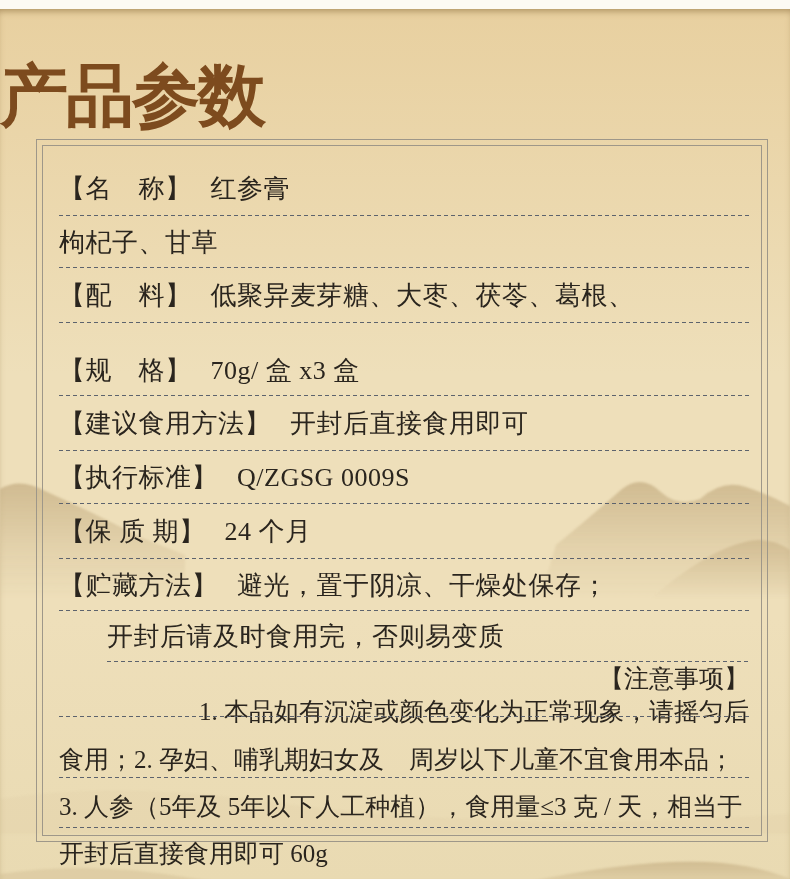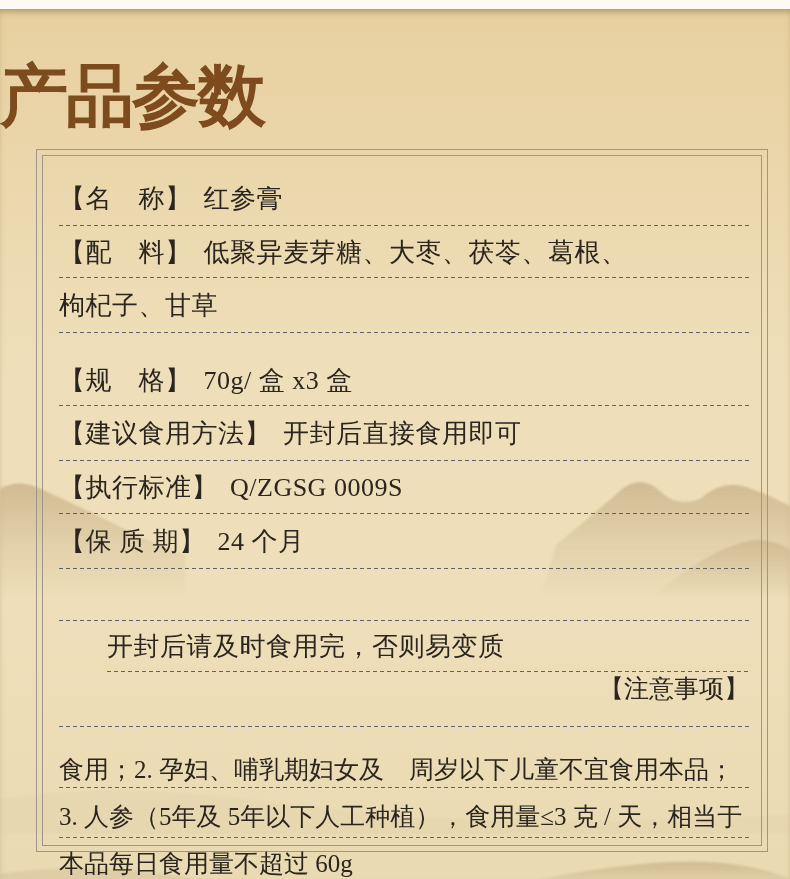--- a/index.html
+++ b/index.html
@@ -23,21 +23,21 @@
   .mountains.mid{top:440px;}
   .mountains.bottom{top:823px;}
   .mountains.wash{top:735px;opacity:.5;}
   .title{
     position:absolute;top:50px;left:0;width:100%;
     font-size:68px;line-height:74px;font-weight:bold;
     letter-spacing:-2px;
     color:var(--title_brown);
   }
   .box{
-    position:absolute;left:36px;top:140px;width:730px;height:701px;
+    position:absolute;left:36px;top:130px;width:730px;height:701px;
     border:1px solid var(--box_border);
   }
   .box-inner{
     position:absolute;inset:5px;
     border:1px solid var(--box_border);
   }
   .rows{
     position:absolute;inset:0;
     padding:14px 12px 0 16px;
     color:var(--row_text);
@@ -46,21 +46,21 @@
     position:relative;
     display:flex;align-items:center;
     font-size:26px;letter-spacing:.5px;
     white-space:nowrap;overflow:visible;
   }
   .row:not(:last-child)::after{
     content:"";position:absolute;left:0;right:0;bottom:0;height:1px;
     background-image:repeating-linear-gradient(90deg,var(--dash) 0 4px,transparent 4px 7px);
   }
   .label{flex:0 0 auto;}
-  .label + .value{margin-left:12px;}
+  .label + .value{margin-left:19px;}
   
   .rows .row:nth-child(1){height:56px;}
   .rows .row:nth-child(2){height:52px;}
   .rows .row:nth-child(3){height:55px;}
   .rows .row:nth-child(4){height:65px;align-items:flex-end;padding-bottom:8px;}
   .rows .row:nth-child(5){height:55px;text-align:right;}
   .rows .row:nth-child(6){height:53px;}
   .rows .row:nth-child(7){height:55px;}
   .rows .row:nth-child(8){height:52px;}
   .rows .row:nth-child(9){height:51px;margin-left:48px;}
@@ -112,57 +112,60 @@
     <div class="title">产品参数</div>
 
     <div class="box">
       <div class="box-inner">
         <div class="rows" id="rows">
             <div class="row">
               <span class="label">【名　称】</span>
               <span class="value">红参膏</span>
             </div>
             <div class="row">
+              <span class="value">枸杞子、甘草</span>
+            </div>
+            <div class="row">
               <span class="label">【配　料】</span>
               <span class="value">低聚异麦芽糖、大枣、茯苓、葛根、</span>
-            </div>
-            <div class="row">
-              <span class="value">枸杞子、甘草</span>
             </div>
             <div class="row">
               <span class="label">【规　格】</span>
               <span class="value">70g/ 盒 x3 盒</span>
             </div>
             <div class="row">
               <span class="label">【建议食用方法】</span>
               <span class="value">开封后直接食用即可</span>
             </div>
             <div class="row">
               <span class="label">【执行标准】</span>
               <span class="value">Q/ZGSG 0009S</span>
             </div>
             <div class="row">
               <span class="label">【保 质 期】</span>
               <span class="value">24 个月</span>
             </div>
             <div class="row">
+              <span class="label">【贮藏方法】</span>
+              <span class="value">避光，置于阴凉、干燥处保存；</span>
             </div>
             <div class="row">
               <span class="value">开封后请及时食用完，否则易变质</span>
             </div>
             <div class="row">
               <span class="label">【注意事项】</span>
+              <span class="value">1. 本品如有沉淀或颜色变化为正常现象，请摇匀后</span>
             </div>
             <div class="row">
               <span class="value">食用；2. 孕妇、哺乳期妇女及　周岁以下儿童不宜食用本品；</span>
             </div>
             <div class="row">
               <span class="value">3. 人参（5年及 5年以下人工种植），食用量≤3 克 / 天，相当于</span>
             </div>
             <div class="row">
-              <span class="value">本品每日食用量不超过 60g</span>
+              <span class="value">开封后直接食用即可 60g</span>
             </div>
           </div>
       </div>
     </div>
 
   </div>
 </div>
 
 </body></html>

